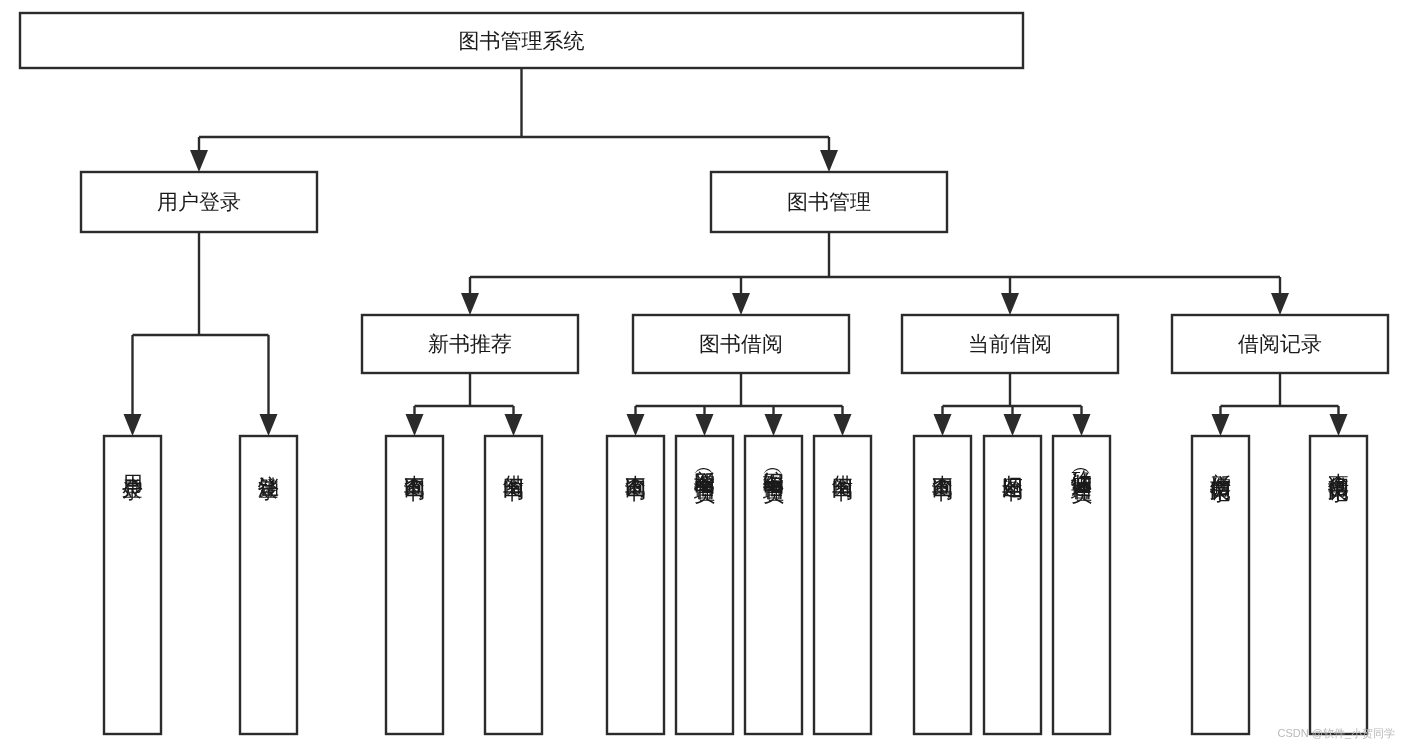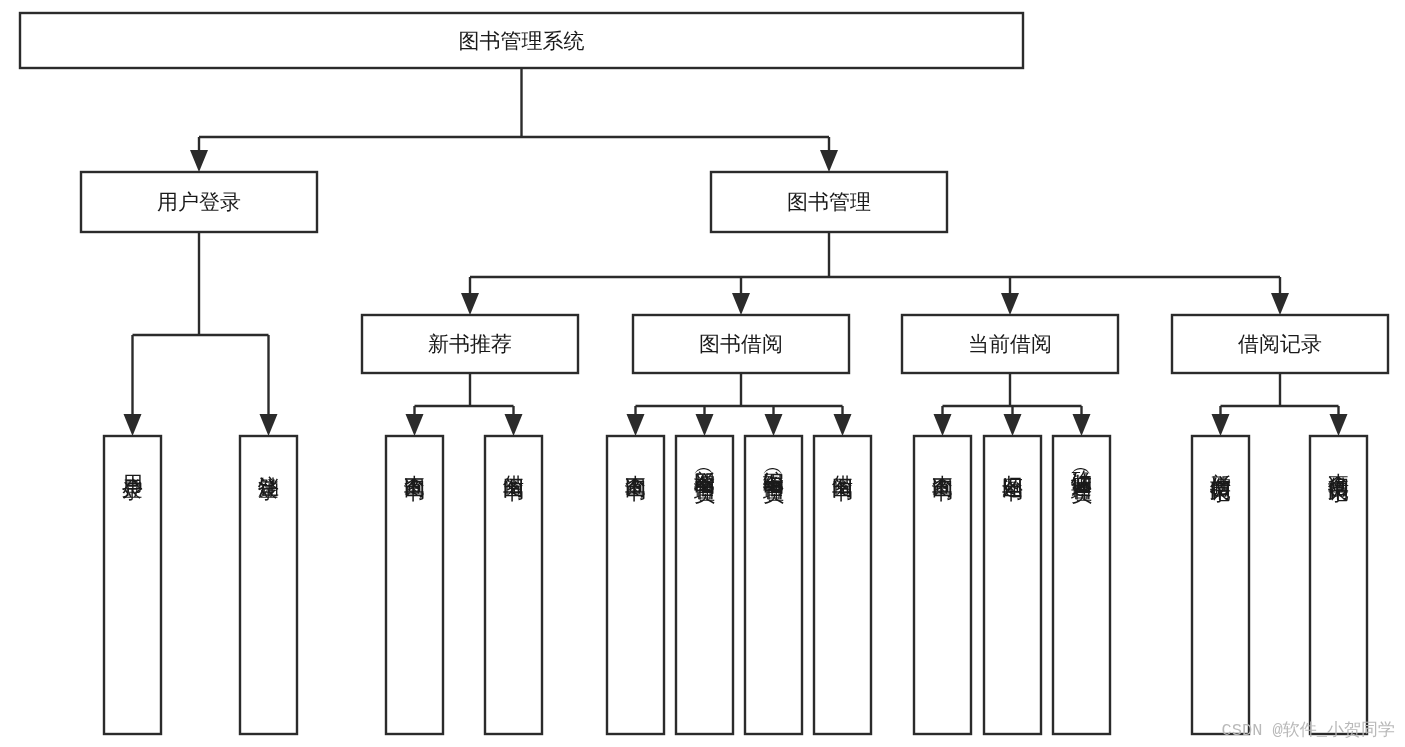--- a/index.html
+++ b/index.html
@@ -57,22 +57,22 @@
     writing-mode: vertical-rl;
     text-orientation: upright;
     letter-spacing: 2px;
     dominant-baseline: central;
     text-anchor: middle;
   }
   .watermark-text {
     position: absolute;
     right: 10px;
     bottom: 6px;
-    font-family: Liberation Mono, monospace;
-    font-size: 17px;
+    font-family: Liberation Sans, sans-serif;
+    font-size: 11px;
     color: #b9b9b9;
     white-space: nowrap;
     user-select: none;
   }
 </style>
 </head>
 <body>
 
 <div id="diagram-root">
   <svg class="diagram-canvas" viewBox="0 0 1405 747">

